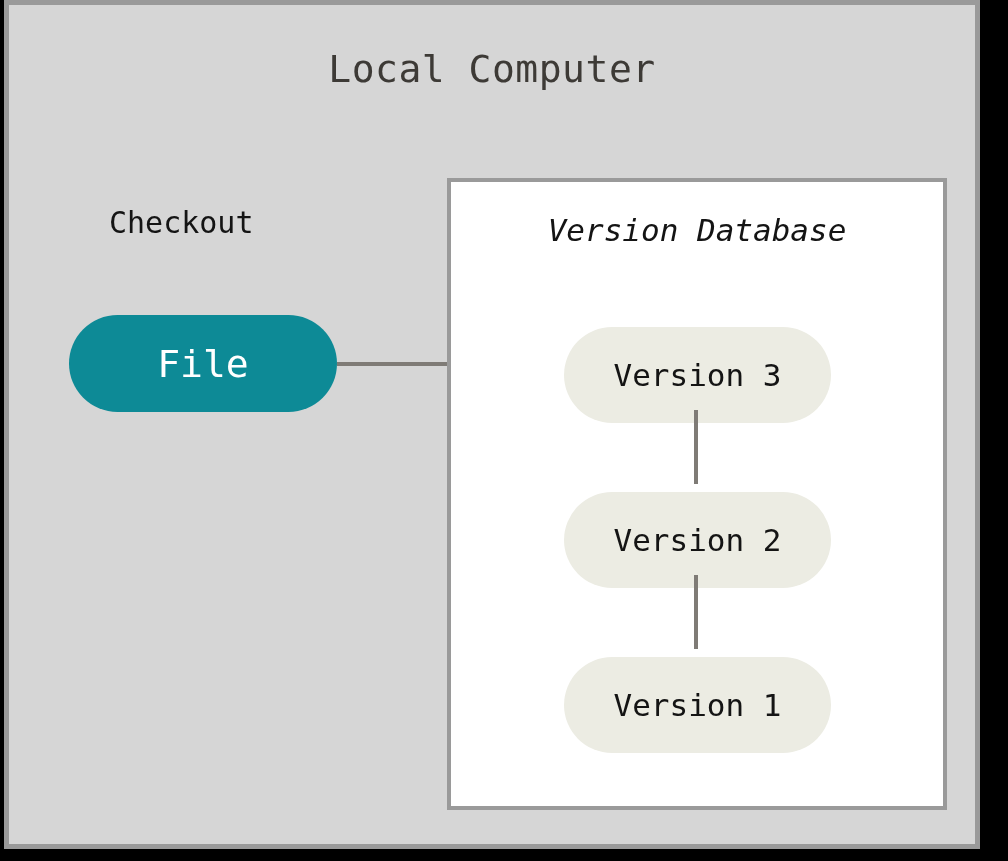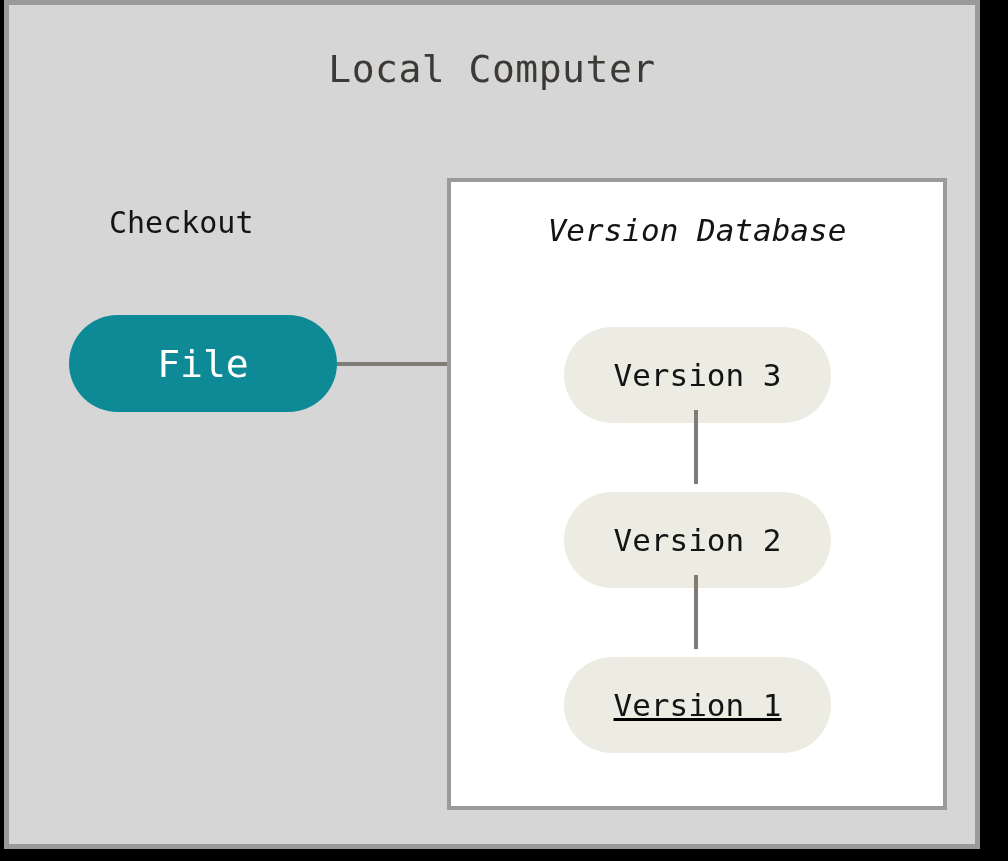--- a/index.html
+++ b/index.html
@@ -106,21 +106,21 @@
     background: #ecece3;
     left: 555px;
     margin-top: 11px;
   }
   .version-node .node-label {
     color: #141414;
     font-size: 31px;
   }
   #node-version-3 { top: 311px; }
   #node-version-2 { top: 476px; }
-  #node-version-1 { top: 641px; text-decoration: underline; }
+  #node-version-1 { top: 641px; }
 
   
   .edge {
     position: absolute;
     background: #7f7b76;
   }
   #edge-file-v3 {
     left: 328px;
     top: 357px;
     width: 228px;

